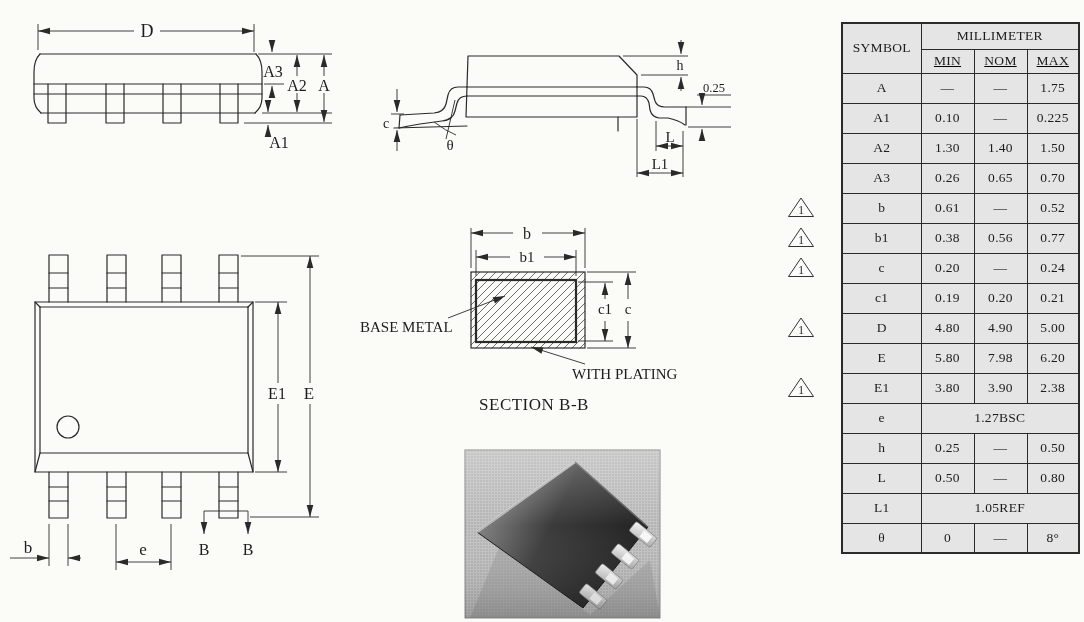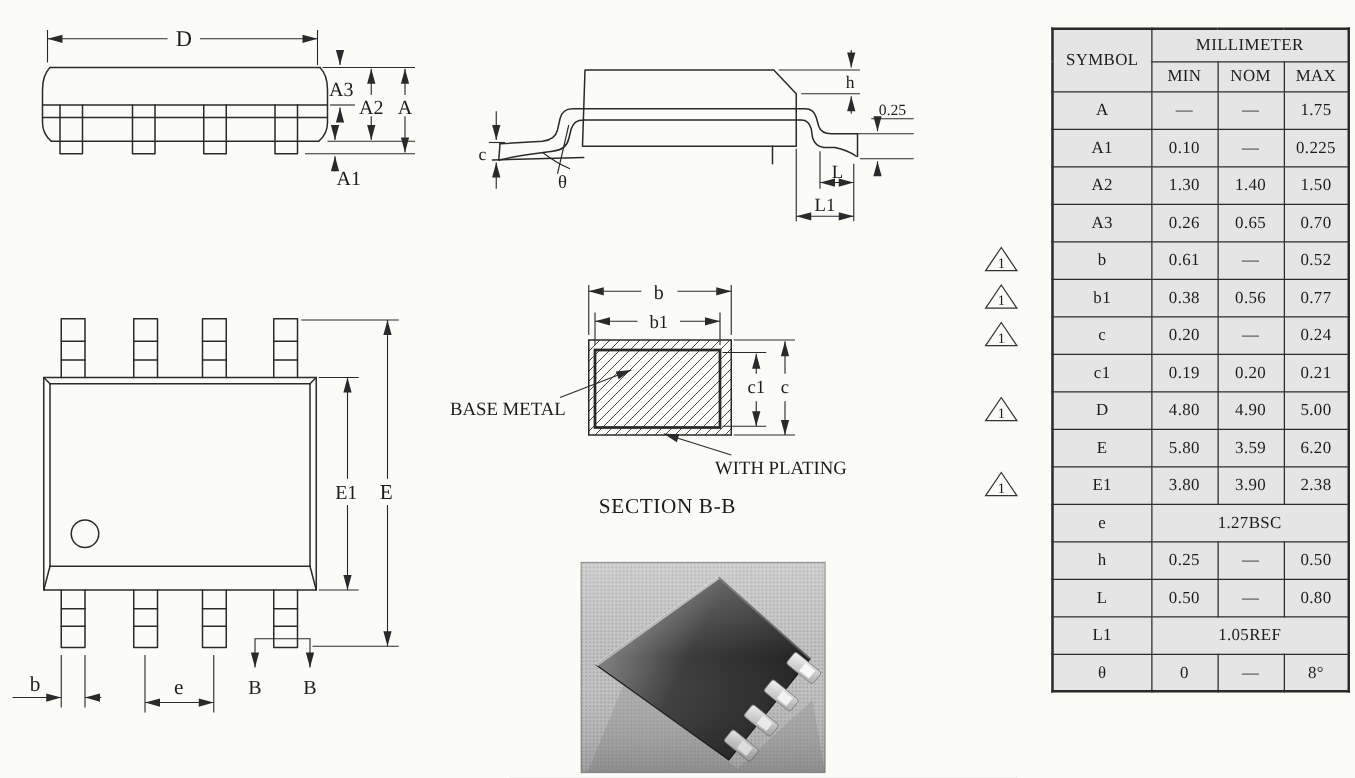--- a/index.html
+++ b/index.html
@@ -14,21 +14,21 @@
   .s16{font-size:16px;} .s17{font-size:17px;} .s18{font-size:18px;}
   .mid{text-anchor:middle;}
   
   #dim-table{position:absolute;left:841px;top:22px;width:237px;z-index:2;
              border-collapse:collapse;table-layout:fixed;background:#e5e5e5;}
   #dim-table,#dim-table td,#dim-table th{border:1px solid #2b2b2b;}
   #dim-table{border:2px solid #2b2b2b;}
   #dim-table th,#dim-table td{font-family:"Liberation Serif","DejaVu Serif",serif;
              font-size:13.5px;font-weight:normal;color:#1c1c1c;text-align:center;
              vertical-align:middle;padding:0;letter-spacing:.3px;}
-  #dim-table thead tr.r1{height:26px;} #dim-table thead tr.r2{height:24px;}
+  #dim-table thead tr.r1{height:26px;} #dim-table thead tr.r2{height:24px;text-decoration:underline;}
   #dim-table tbody tr{height:30px;}
 </style>
 </head>
 <body>
 
 <div id="page">
 
 <svg id="art" width="1084" height="622" viewBox="0 0 1084 622">
   <defs>
     <marker id="ar" markerUnits="userSpaceOnUse" markerWidth="14" markerHeight="9" refX="13" refY="4.5" orient="auto-start-reverse">
@@ -376,21 +376,21 @@
         </tr>
     <tr>
           <td>D</td>
           <td>4.80</td>
           <td>4.90</td>
           <td>5.00</td>
         </tr>
     <tr>
           <td>E</td>
           <td>5.80</td>
-          <td>3.59</td>
+          <td>7.98</td>
           <td>6.20</td>
         </tr>
     <tr>
           <td>E1</td>
           <td>3.80</td>
           <td>3.90</td>
           <td>2.38</td>
         </tr>
     <tr>
           <td>e</td>

